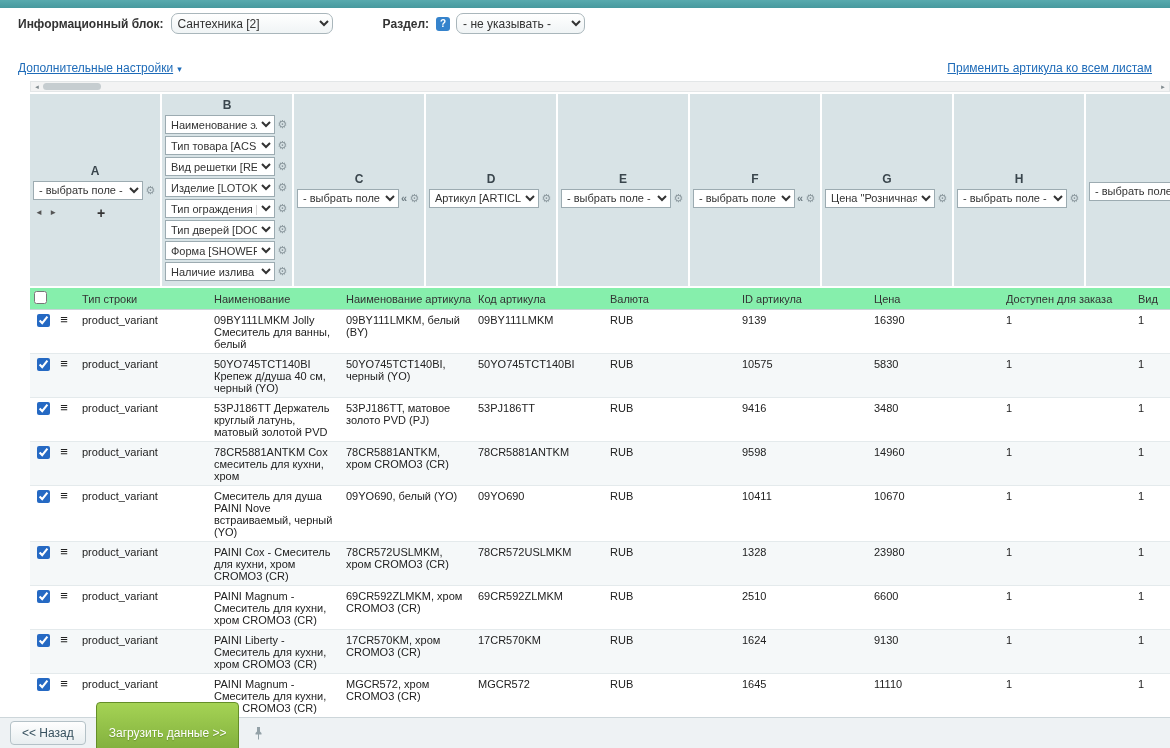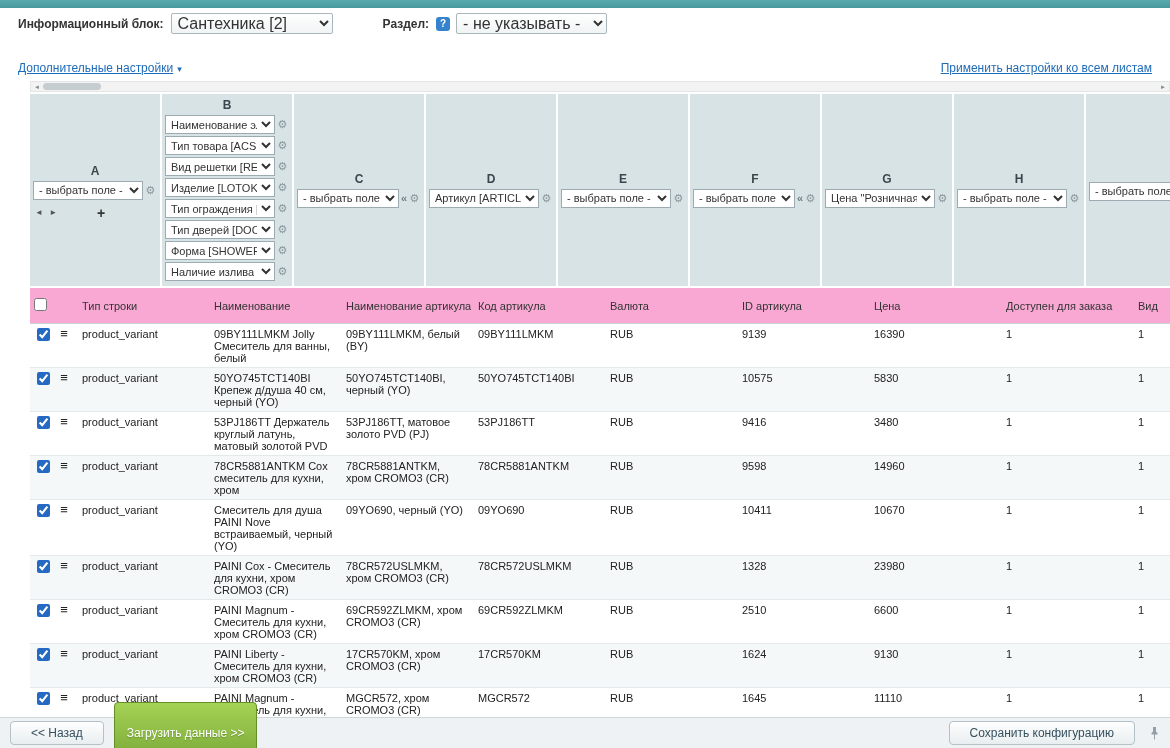--- a/index.html
+++ b/index.html
@@ -4,24 +4,24 @@
 <style>
   * { margin:0; padding:0; box-sizing:border-box; }
   html,body { width:1170px; height:748px; overflow:hidden; background:#fff;
               font-family:"Liberation Sans", sans-serif; color:#222; }
   .app { position:relative; width:1170px; height:748px; display:flex; flex-direction:column; background:#fff; }
 
   .topbar { flex:none; height:8px; background:linear-gradient(#58aaae,#47999e); }
 
   .controls-row { flex:none; display:flex; align-items:center; padding:5px 18px 3px; font-size:12px; }
   .lbl { font-weight:bold; color:#333; margin-right:7px; white-space:nowrap; }
-  select.ctl { height:21px; font-size:16px; border:1px solid #a9b6bb; border-radius:2px;
+  select.ctl { height:21px; font-size:12px; border:1px solid #a9b6bb; border-radius:7px;
                background:linear-gradient(#ffffff,#f0f4f5); color:#333; padding:0 2px; }
   .ctl-infoblock { width:162px; }
-  .ctl-section { width:151px; }
+  .ctl-section { width:129px; }
   .sec-gap { margin-left:50px; }
   .help { flex:none; width:14px; height:14px; border-radius:3px; background:#3583cc; color:#fff;
           font-size:10px; font-weight:bold; display:inline-flex; align-items:center; justify-content:center;
           margin-right:6px; cursor:pointer; }
 
   .links-row { flex:none; display:flex; justify-content:space-between; align-items:center;
                padding:3px 18px 5px; font-size:12px; }
   .link { color:#1e6bb8; text-decoration:underline; cursor:pointer; white-space:nowrap;margin-top:21px; }
   .caret { margin-left:4px; font-size:9px; color:#1e6bb8; display:inline-block; }
 
@@ -47,31 +47,31 @@
   .collapse { flex:none; font-size:11px; font-weight:bold; color:#6f7d84; cursor:pointer; margin-left:2px; }
   .nav-row { display:flex; align-items:center; margin-top:6px; padding:0 2px; }
   .navarrows { font-size:8px; color:#555; letter-spacing:2px; cursor:pointer; }
   .plus { margin-left:38px; font-size:14px; font-weight:bold; color:#333; line-height:10px; cursor:pointer; }
   .all-label { font-size:11px; color:#333; margin-bottom:4px; }
   .all-ctrls { display:flex; align-items:center; gap:5px; }
   .drag { font-size:13px; color:#4a555b; line-height:1; cursor:grab; }
   input[type=checkbox] { accent-color:#2569c3; width:13px; height:13px; cursor:pointer; }
 
   table.data-table { width:1234px; border-collapse:collapse; table-layout:fixed; font-size:11px; }
-  .data-table th { background:#f9a8d4; border-bottom:1px solid #c9d4d8; text-align:left; font-weight:normal;
-                   color:#333; padding:10px 6px; font-size:11px; white-space:nowrap; overflow:hidden; }
+  .data-table th { background:#86efac; border-bottom:1px solid #c9d4d8; text-align:left; font-weight:normal;
+                   color:#333; padding:3px 6px; font-size:11px; white-space:nowrap; overflow:hidden; }
   .data-table td { padding:4px 6px 3px; border-bottom:1px solid #e4eaec; vertical-align:top;
                    line-height:12px; color:#222; overflow:hidden; }
   tr.alt td { background:#f5f8f9; }
   .td-check { text-align:center; padding-left:4px !important; padding-right:0 !important; }
   .td-drag { text-align:center; color:#4a555b; font-size:13px; cursor:grab; }
 
   .footer { position:absolute; left:0; right:0; bottom:0; height:31px; background:#eef2f4;
             border-top:1px solid #cdd6da; display:flex; align-items:center; padding:0 10px; gap:10px; }
-  .btn { font-family:inherit; font-size:12px; padding:4px 20px; border-radius:4px;
+  .btn { font-family:inherit; font-size:12px; padding:4px 11px; border-radius:4px;
          border:1px solid #b4c1c7; background:linear-gradient(#fefefe,#e8eef0); color:#36505e; cursor:pointer; white-space:nowrap; }
   .btn-green { background:linear-gradient(#a5d355,#78a637); border-color:#648e28; color:#fff;
                font-weight:normal; text-shadow:0 1px 1px rgba(60,90,20,.4); padding:23px 12px; }
   .btn-save { margin-left:auto; }
   .pin { margin-left:4px; display:inline-flex; align-items:center; cursor:pointer; }
 </style>
 </head>
 <body>
 
 <div class="app">
@@ -84,21 +84,21 @@
     </select>
     <span class="lbl sec-gap">Раздел:</span>
     <span class="help">?</span>
     <select class="ctl ctl-section">
       <option>- не указывать -</option>
     </select>
   </div>
 
   <div class="links-row">
     <a class="link"><span>Дополнительные настройки</span><span class="caret">▾</span></a>
-    <a class="link">Применить настройки ко всем листам</a>
+    <a class="link">Применить артикула ко всем листам</a>
   </div>
 
   <div class="hscroll">
     <span class="hs-arrow">◄</span>
     <span class="hs-thumb"></span>
     <span class="hs-track"></span>
     <span class="hs-arrow">►</span>
   </div>
 
   <div class="grid-clip">
@@ -292,21 +292,21 @@
           <td class="cell">9598</td>
           <td class="cell">14960</td>
           <td class="cell">1</td>
           <td class="cell">1</td>
         </tr>
             <tr>
           <td class="td-check"><input type="checkbox" checked="" style=""></td>
           <td class="td-drag">≡</td>
           <td class="cell">product_variant</td>
           <td class="cell">Смеситель для душа PAINI Nove встраиваемый, черный (YO)</td>
-          <td class="cell">09YO690, черный (YO)</td>
+          <td class="cell">09YO690, белый (YO)</td>
           <td class="cell">09YO690</td>
           <td class="cell">RUB</td>
           <td class="cell">10411</td>
           <td class="cell">10670</td>
           <td class="cell">1</td>
           <td class="cell">1</td>
         </tr>
             <tr class="alt">
           <td class="td-check"><input type="checkbox" checked="" style=""></td>
           <td class="td-drag">≡</td>
@@ -368,20 +368,19 @@
   <div class="hscroll">
     <span class="hs-arrow">◄</span>
     <span class="hs-thumb"></span>
     <span class="hs-track"></span>
     <span class="hs-arrow">►</span>
   </div>
 
   <div class="footer">
     <button class="btn">&lt;&lt; Назад</button>
     <button class="btn btn-green">Загрузить данные &gt;&gt;</button>
-    <button class="btn btn-save">Сохранить конфигурацию</button>
     <span class="pin">
       <svg width="11" height="13" viewBox="0 0 11 13">
           <path fill="#93a1a7" d="M4 0h3v4.5l1.5 1.5v1.5H6V12l-.5 1-.5-1V7.5H2.5V6L4 4.5z"></path>
         </svg>
     </span>
   </div>
 </div>
 
 </body></html>

